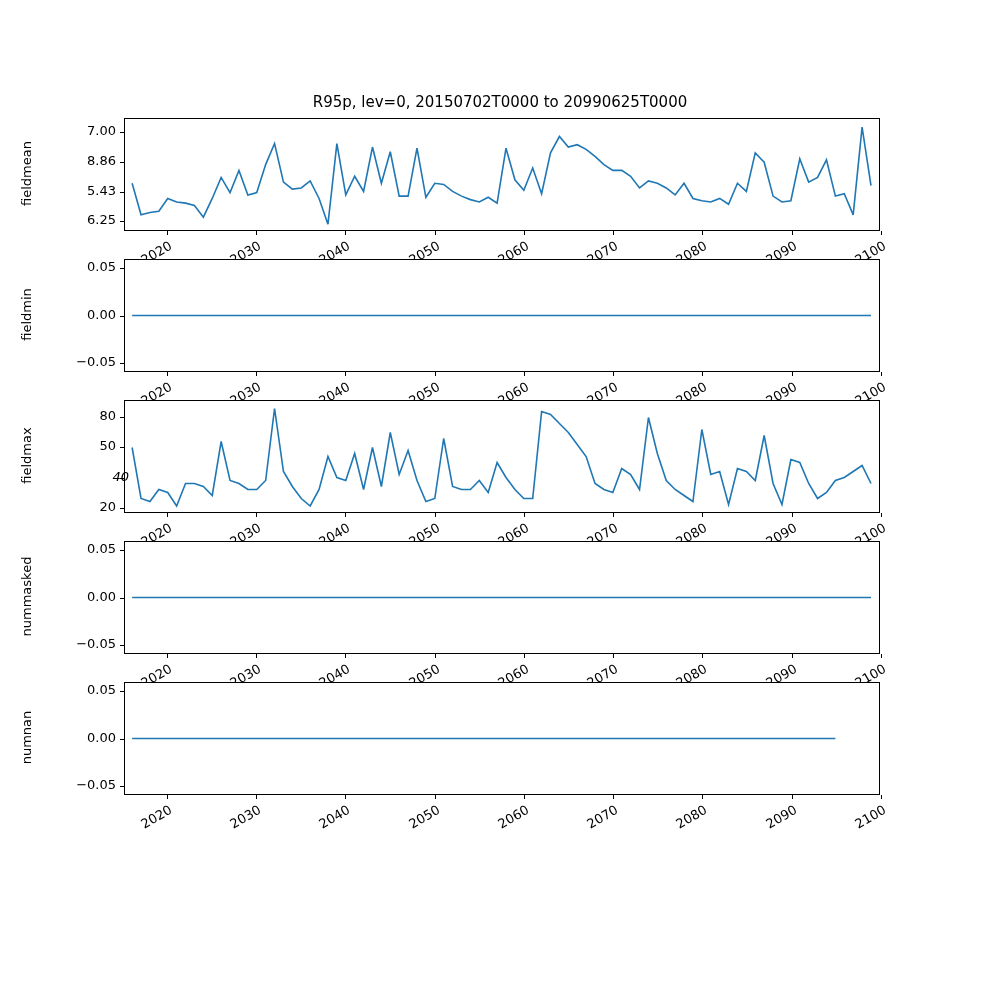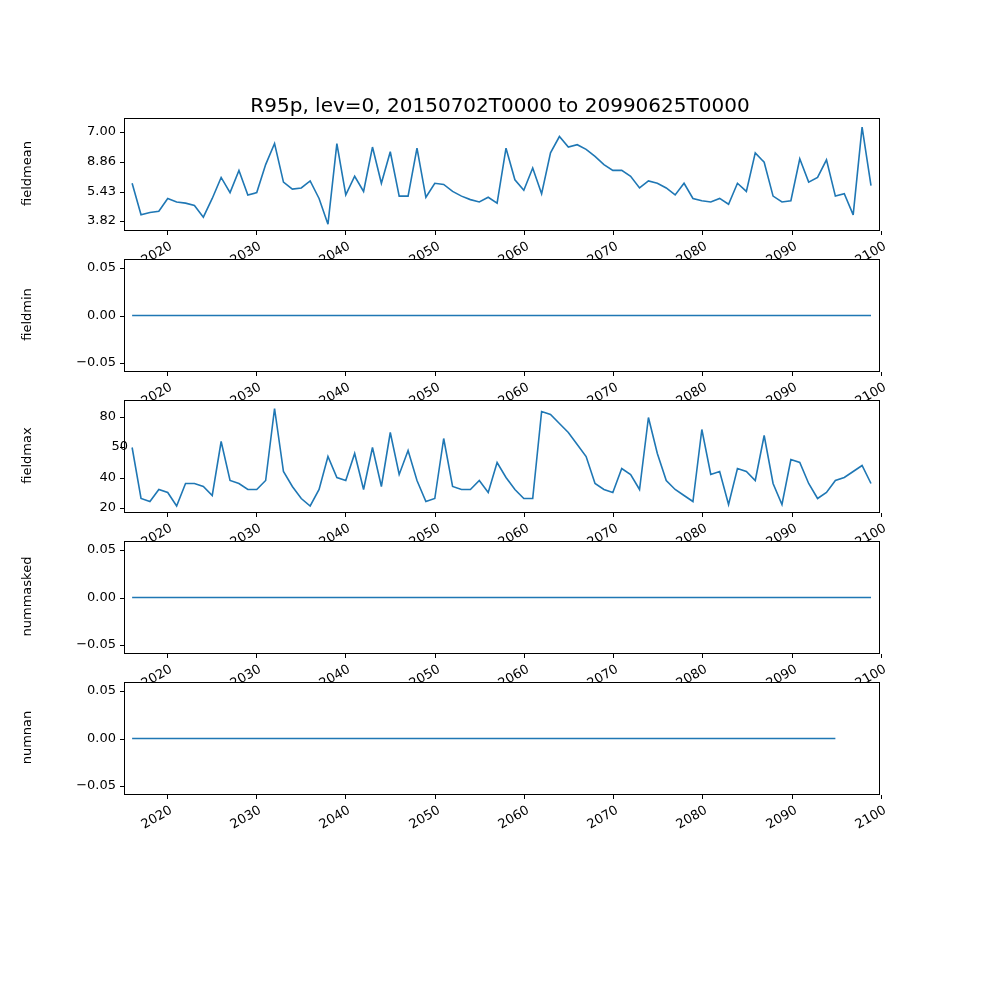--- a/index.html
+++ b/index.html
@@ -21,21 +21,21 @@
     top: 0;
     width: 1000px;
     height: 1000px;
   }
   .title {
     position: absolute;
     left: 0;
     top: 93px;
     width: 1000px;
     text-align: center;
-    font-size: 20px;
+    font-size: 15px;
     color: #000000;
   }
   .panel {
     position: absolute;
     box-sizing: border-box;
     border: 1px solid #000000;
     background: #ffffff;
   }
   .panel svg {
     display: block;
@@ -84,21 +84,21 @@
 <body>
 
 <div id="figure">
   <div class="title">R95p, lev=0, 20150702T0000 to 20990625T0000</div>
 <div class="panel" style="left: 124px; top: 118px; width: 756px; height: 113px;">
       <svg viewBox="0 0 756 113" preserveAspectRatio="none">
         <polyline points="7.14,65.42 16.07,97.54 24.99,95.16 33.92,93.97 42.84,80.88 51.77,84.45 60.69,85.64 69.62,88.02 78.55,99.92 87.47,80.88 96.40,59.47 105.32,74.94 114.25,52.34 123.17,77.32 132.10,74.94 141.02,46.39 149.95,24.98 158.88,64.23 167.80,71.37 176.73,70.18 185.65,63.04 194.58,80.88 203.50,107.05 212.43,24.98 221.36,77.32 230.28,58.28 239.21,73.75 248.13,28.55 257.06,65.42 265.98,33.31 274.91,78.51 283.83,78.51 292.76,29.74 301.69,79.69 310.61,65.42 319.54,66.61 328.46,73.75 337.39,78.51 346.31,82.07 355.24,84.45 364.17,79.69 373.09,85.64 382.02,29.74 390.94,61.85 399.87,72.56 408.79,49.96 417.72,76.13 426.64,34.49 435.57,17.84 444.50,28.55 453.42,26.17 462.35,30.93 471.27,38.06 480.20,46.39 489.12,52.34 498.05,52.34 506.98,58.28 515.90,70.18 524.83,63.04 533.75,65.42 542.68,70.18 551.60,77.32 560.53,65.42 569.45,80.88 578.38,83.26 587.31,84.45 596.23,80.88 605.16,86.83 614.08,65.42 623.01,73.75 631.93,34.49 640.86,44.01 649.79,78.51 658.71,84.45 667.64,83.26 676.56,40.44 685.49,64.23 694.41,59.47 703.34,41.63 712.26,78.51 721.19,76.13 730.12,97.54 739.04,8.33 747.97,67.80" fill="none" stroke="#1f77b4" stroke-width="1.6" vector-effect="non-scaling-stroke"></polyline>
       </svg>
     </div>
     <div class="tickmark" style="left: 120px; top: 221.484px; width: 4px; height: 1px;"></div>
-    <div class="ytick" style="left: 32px; width: 84px; top: 212.484px;">3.82</div>
+    <div class="ytick" style="left: 32px; width: 84px; top: 212.484px;">6.25</div>
     <div class="tickmark" style="left: 120px; top: 191.747px; width: 4px; height: 1px;"></div>
     <div class="ytick" style="left: 32px; width: 84px; top: 182.747px;">5.43</div>
     <div class="tickmark" style="left: 120px; top: 162.011px; width: 4px; height: 1px;"></div>
     <div class="ytick" style="left: 32px; width: 84px; top: 153.011px;">8.86</div>
     <div class="tickmark" style="left: 120px; top: 132.274px; width: 4px; height: 1px;"></div>
     <div class="ytick" style="left: 32px; width: 84px; top: 123.274px;">7.00</div>
     <div class="ylabel" style="width: 160px; left: -54px; top: 165.5px;">fieldmean</div>
     <div class="tickmark" style="left: 166.843px; top: 231px; width: 1px; height: 4px;"></div>
     <div class="xtick" style="left: 74.843px; width: 92px; top: 238px;">2020</div>
     <div class="tickmark" style="left: 256.099px; top: 231px; width: 1px; height: 4px;"></div>
@@ -148,23 +148,23 @@
     <div class="tickmark" style="left: 880.893px; top: 372px; width: 1px; height: 4px;"></div>
     <div class="xtick" style="left: 788.893px; width: 92px; top: 379px;">2100</div>
     <div class="panel" style="left: 124px; top: 400px; width: 756px; height: 113px;">
       <svg viewBox="0 0 756 113" preserveAspectRatio="none">
         <polyline points="7.14,47.34 16.07,99.26 24.99,102.31 33.92,90.09 42.84,93.15 51.77,106.89 60.69,83.99 69.62,83.99 78.55,87.04 87.47,96.20 96.40,41.23 105.32,80.93 114.25,83.99 123.17,90.09 132.10,90.09 141.02,80.93 149.95,7.64 158.88,71.77 167.80,87.04 176.73,99.26 185.65,106.89 194.58,90.09 203.50,56.50 212.43,77.88 221.36,80.93 230.28,53.45 239.21,90.09 248.13,47.34 257.06,87.04 265.98,32.07 274.91,74.82 283.83,50.39 292.76,80.93 301.69,102.31 310.61,99.26 319.54,38.18 328.46,87.04 337.39,90.09 346.31,90.09 355.24,80.93 364.17,93.15 373.09,62.61 382.02,77.88 390.94,90.09 399.87,99.26 408.79,99.26 417.72,10.69 426.64,13.74 435.57,22.91 444.50,32.07 453.42,44.28 462.35,56.50 471.27,83.99 480.20,90.09 489.12,93.15 498.05,68.72 506.98,74.82 515.90,90.09 524.83,16.80 533.75,53.45 542.68,80.93 551.60,90.09 560.53,96.20 569.45,102.31 578.38,29.01 587.31,74.82 596.23,71.77 605.16,105.36 614.08,68.72 623.01,71.77 631.93,80.93 640.86,35.12 649.79,83.99 658.71,105.36 667.64,59.55 676.56,62.61 685.49,83.99 694.41,99.26 703.34,93.15 712.26,80.93 721.19,77.88 730.12,71.77 739.04,65.66 747.97,83.99" fill="none" stroke="#1f77b4" stroke-width="1.6" vector-effect="non-scaling-stroke"></polyline>
       </svg>
     </div>
     <div class="tickmark" style="left: 120px; top: 508.419px; width: 4px; height: 1px;"></div>
     <div class="ytick" style="left: 32px; width: 84px; top: 499.419px;">20</div>
     <div class="tickmark" style="left: 120px; top: 477.878px; width: 4px; height: 1px;"></div>
-    <div class="ytick" style="left: 32px; width: 84px; top: 468.878px;">40</div>
+    <div class="ytick" style="left: 45px; width: 84px; top: 468.878px; font-style: italic;">40</div>
     <div class="tickmark" style="left: 120px; top: 447.338px; width: 4px; height: 1px;"></div>
-    <div class="ytick" style="left: 44px; width: 84px; top: 438.338px;">50</div>
+    <div class="ytick" style="left: 32px; width: 84px; top: 438.338px;">50</div>
     <div class="tickmark" style="left: 120px; top: 416.797px; width: 4px; height: 1px;"></div>
     <div class="ytick" style="left: 32px; width: 84px; top: 407.797px;">80</div>
     <div class="ylabel" style="width: 160px; left: -54px; top: 447.5px;">fieldmax</div>
     <div class="tickmark" style="left: 166.843px; top: 513px; width: 1px; height: 4px;"></div>
     <div class="xtick" style="left: 74.843px; width: 92px; top: 520px;">2020</div>
     <div class="tickmark" style="left: 256.099px; top: 513px; width: 1px; height: 4px;"></div>
     <div class="xtick" style="left: 164.099px; width: 92px; top: 520px;">2030</div>
     <div class="tickmark" style="left: 345.355px; top: 513px; width: 1px; height: 4px;"></div>
     <div class="xtick" style="left: 253.355px; width: 92px; top: 520px;">2040</div>
     <div class="tickmark" style="left: 434.612px; top: 513px; width: 1px; height: 4px;"></div>

